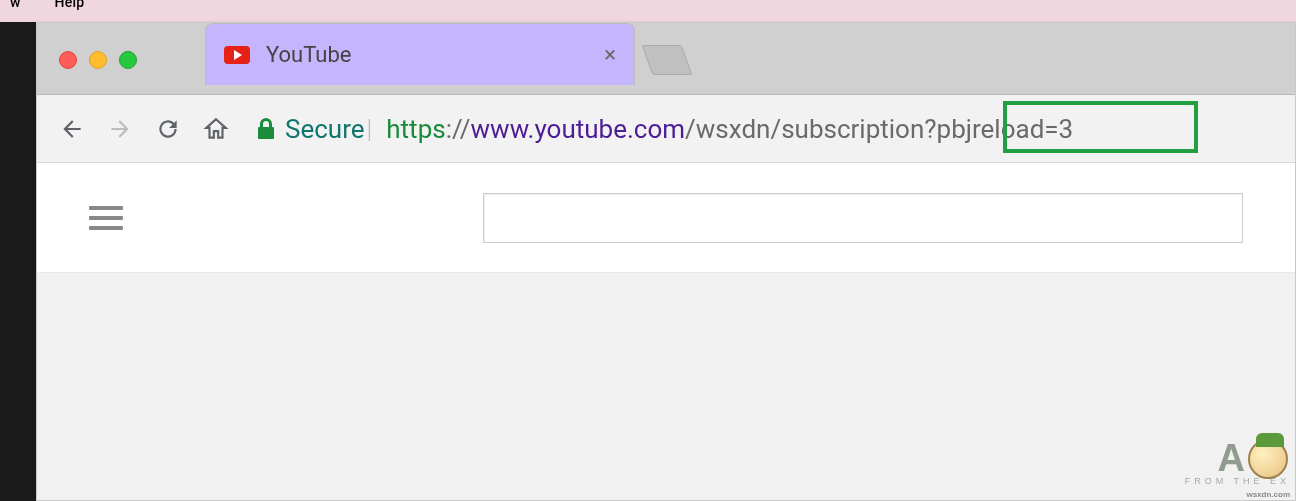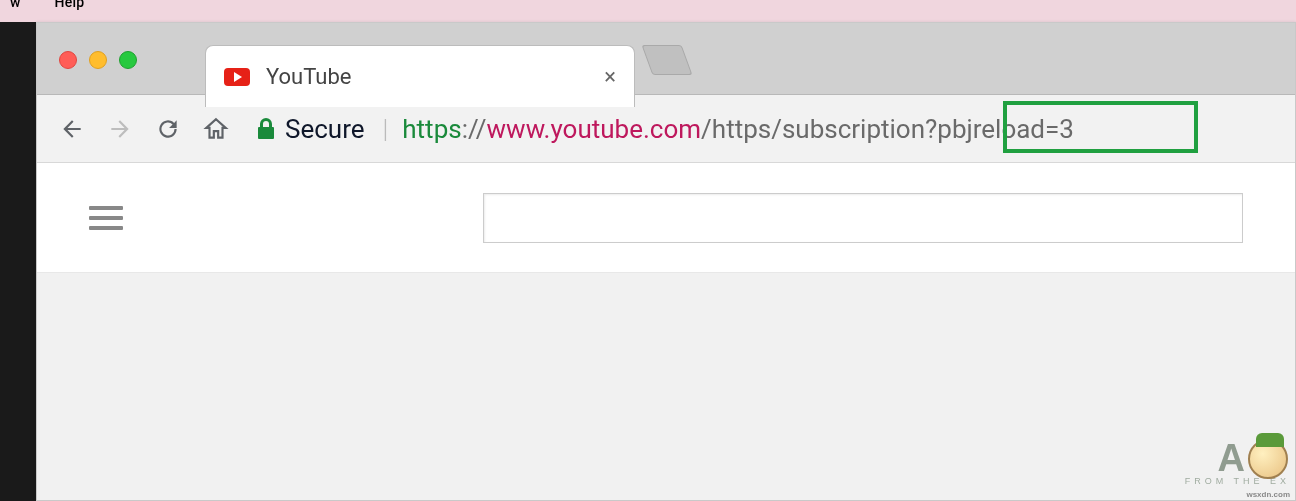--- a/index.html
+++ b/index.html
@@ -57,24 +57,24 @@
     }
     .light {
       width: 18px; height: 18px; border-radius: 50%;
     }
     .light.red { background: #ff5d57; border: 1px solid #e04640; }
     .light.yellow { background: #ffbd2e; border: 1px solid #e0a020; }
     .light.green { background: #27c93f; border: 1px solid #1fa030; }
     .tab {
       position: absolute;
       left: 168px;
-      top: 22px;
+      top: 0;
       width: 430px;
       height: 62px;
-      background: #ffffff;
+      background: #c4b5fd;
       border: 1px solid #bcbcbc;
       border-bottom: none;
       border-radius: 8px 8px 0 0;
       display: flex;
       align-items: center;
       padding: 0 18px;
     }
     .yt-favicon {
       width: 26px; height: 18px;
       background: #e62117;
@@ -112,24 +112,24 @@
     }
     .nav-btn.disabled { color: #bdbdbd; }
     .nav-btn svg { width: 26px; height: 26px; }
     .addr-bar {
       flex: 1; display: flex; align-items: center;
       height: 44px; margin-left: 10px;
       font-size: 26px;
     }
     .lock-icon { color: #1a8a3b; margin-right: 10px; }
     .lock-icon svg { width: 18px; height: 22px; display:block; }
-    .secure-text { color: #0f172a; margin-right: 18px; }
+    .secure-text { color: #0f766e; margin-right: 2px; }
     .vsep { color: #bbb; margin-right: 14px; font-weight: 300; }
     .url-https { color: #1a8a3b; text-align: center; }
-    .url-domain { color: #be185d; }
+    .url-domain { color: #4c1d95; }
     .url-path { color: #6a6a6a; }
     .highlight-box {
       position: absolute;
       border: 4px solid #20a040;
       left: 1003px;
       top: 101px;
       width: 195px;
       height: 52px;
       pointer-events: none;
     }
@@ -228,21 +228,21 @@
     </div>
     <div class="addr-bar">
       <span class="lock-icon">
         <svg viewBox="0 0 18 22">
             <path d="M3 9V6a6 6 0 0 1 12 0v3h1a1 1 0 0 1 1 1v10a1 1 0 0 1-1 1H2a1 1 0 0 1-1-1V10a1 1 0 0 1 1-1h1zm3 0h6V6a3 3 0 0 0-6 0v3z" fill="#1a8a3b"></path>
           </svg>
       </span>
       <span class="secure-text">Secure</span>
       <span class="vsep">|</span>
       <span>
-        <span class="url-https">https</span><span class="url-path">://</span><span class="url-domain">www.youtube.com</span><span class="url-path">/https/subscription</span><span class="url-path">?pbjreload=3</span>
+        <span class="url-https">https</span><span class="url-path">://</span><span class="url-domain">www.youtube.com</span><span class="url-path">/wsxdn/subscription</span><span class="url-path">?pbjreload=3</span>
       </span>
     </div>
   </div>
 
   <div class="yt-header">
     <div class="hamburger">
       <span></span>
         <span></span>
         <span></span>
     </div>

